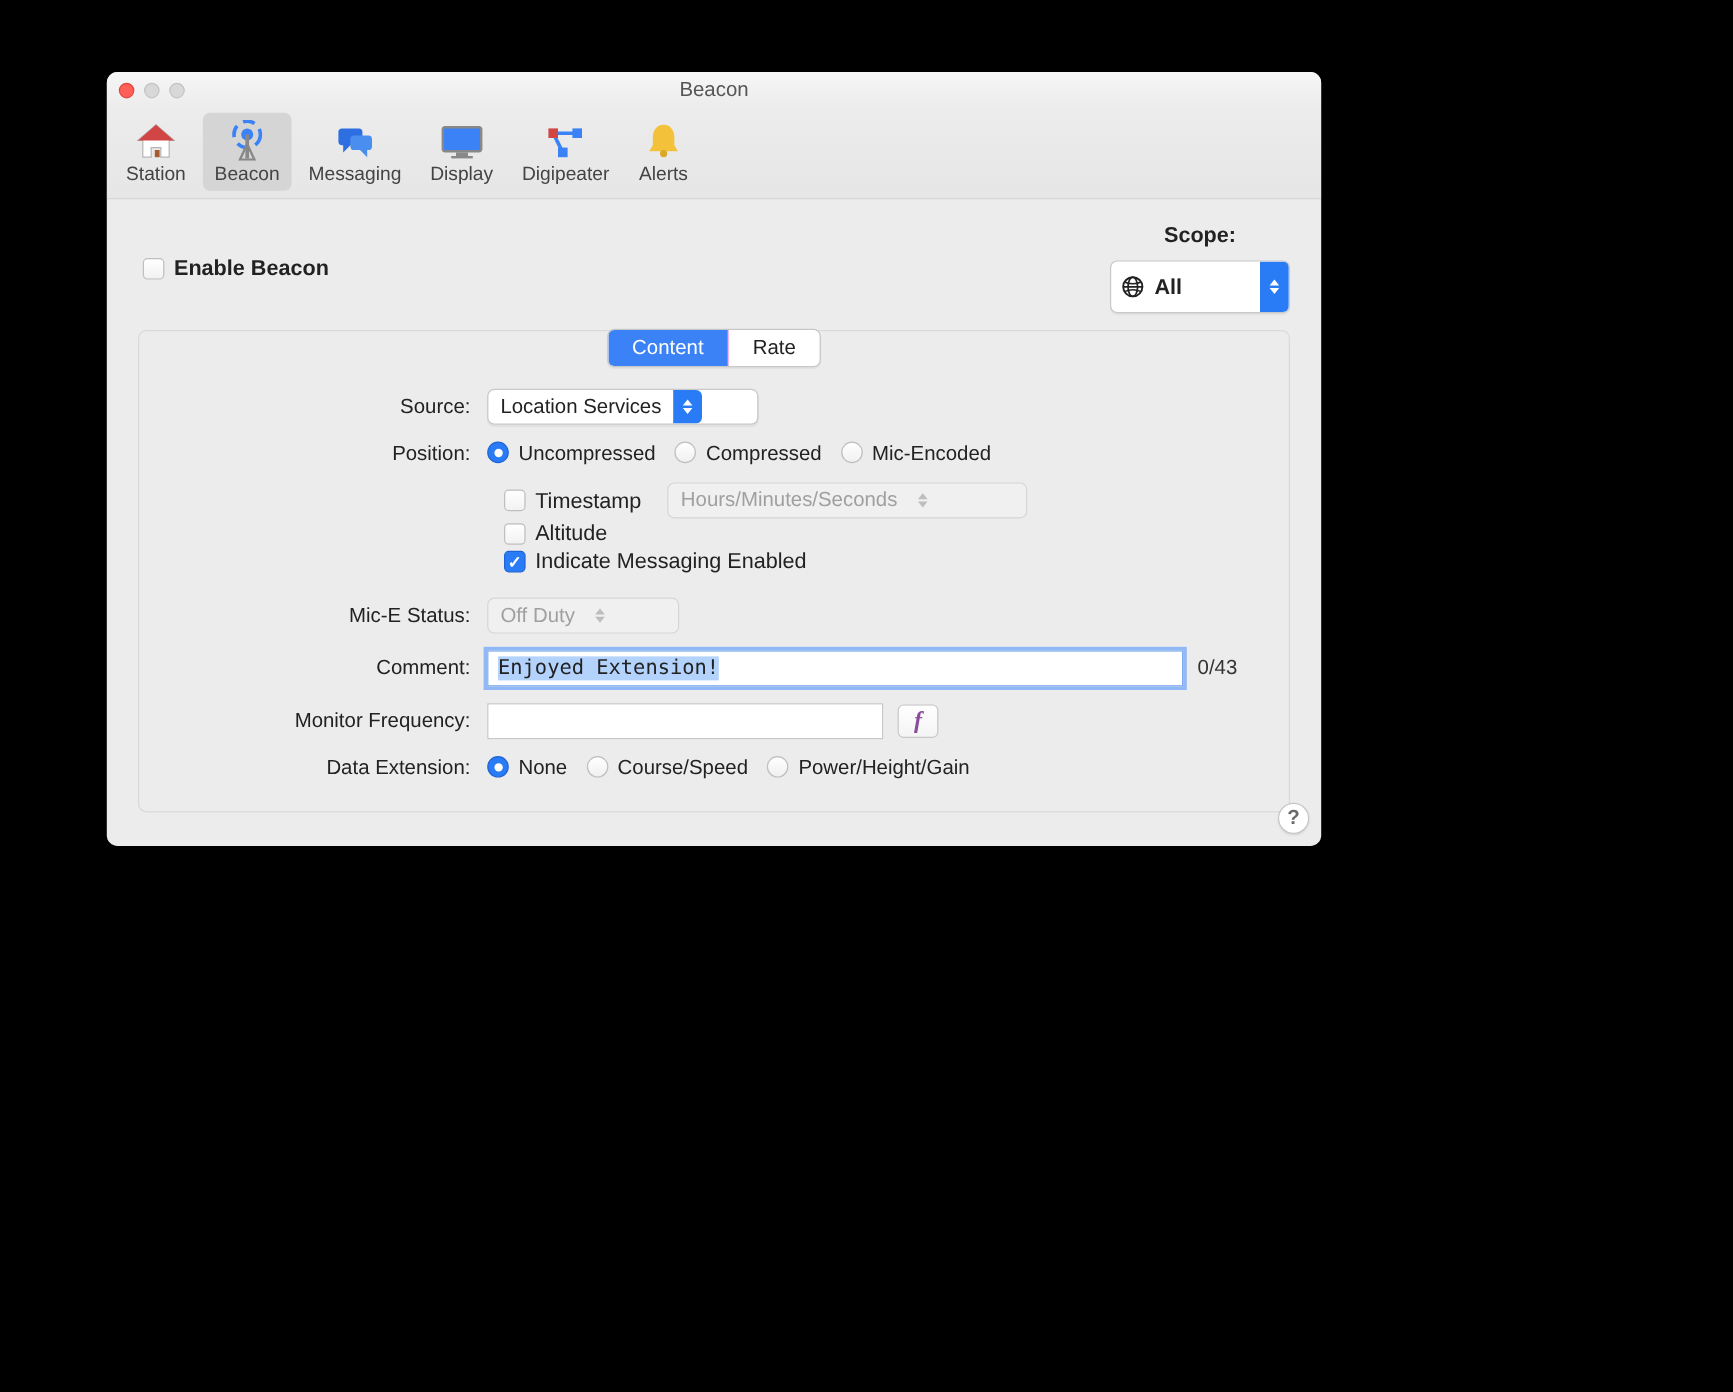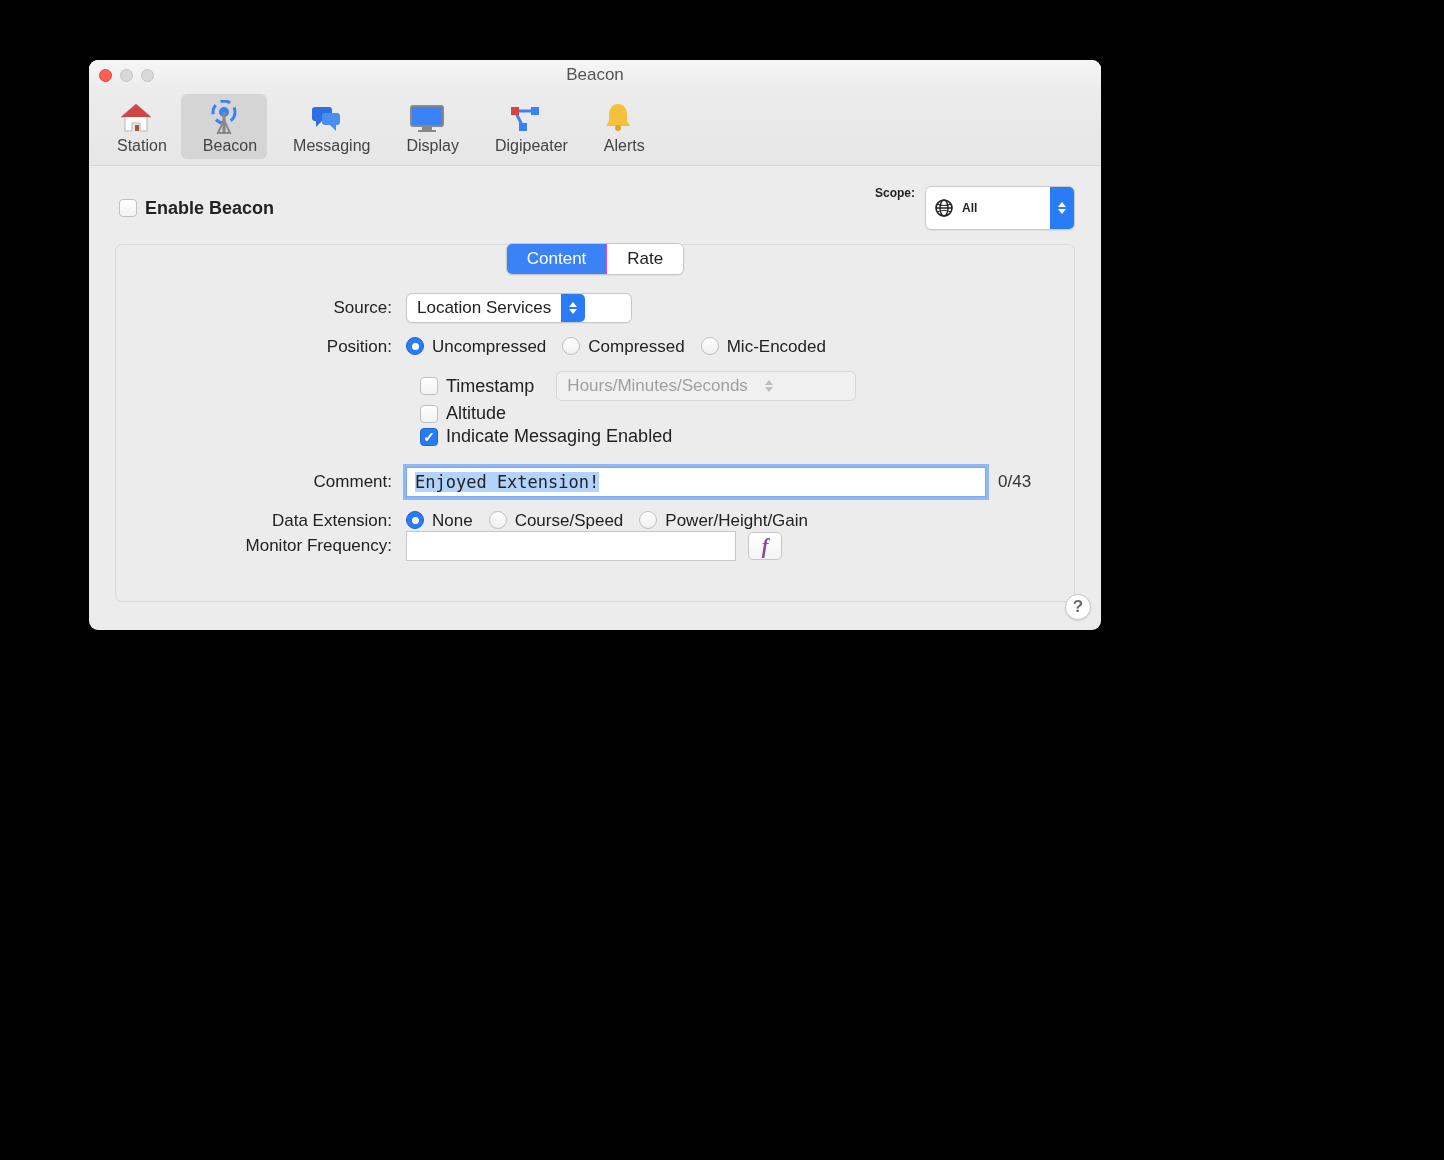--- a/index.html
+++ b/index.html
@@ -52,21 +52,21 @@
   .toolbtn {
     display: flex; flex-direction: column; align-items: center;
     padding: 6px 10px 4px 10px;
     border-radius: 6px;
     font-size: 16px;
     color: #444;
     min-width: 62px;
   }
   .toolbtn.selected { background: #d5d5d5; }
   .toolbtn .ticon { width: 38px; height: 34px; display:flex; align-items:center; justify-content:center; }
-  .toolbtn .tlab { margin-top: 3px; margin-left: 12px; }
+  .toolbtn .tlab { margin-top: 3px; }
   .content {
     padding: 20px 26px 28px 26px;
     position: relative;
   }
   .toprow {
     display: flex;
     align-items: center;
     justify-content: space-between;
     margin-bottom: 14px;
     padding: 0 0 0 4px;
@@ -75,21 +75,21 @@
   .checkbox {
     width: 18px; height: 18px; border-radius: 4px;
     background: linear-gradient(#fff,#f2f2f2);
     border: 1px solid #bfbfbf;
     display:inline-flex; align-items:center; justify-content:center;
     vertical-align: middle;
   }
   .checkbox.checked { background:#2a7cf6; border-color:#1f63d6; }
   .checkbox.checked::after { content:"✓"; color:#fff; font-size:14px; font-weight:700; }
   .cblab { display:flex; align-items:center; gap:8px; font-size:18px; }
-  .scope { display:flex; gap:10px; font-size:12px; }
+  .scope { display:flex; align-items:center; gap:10px; font-size:18px;flex-direction:column; }
   .scope-select {
     display:flex; align-items:center;
     background:#fff; border:1px solid #c8c8c8; border-radius:6px;
     height: 44px; min-width: 150px;
     box-shadow: 0 1px 1px rgba(0,0,0,0.05);
     overflow:hidden;
   }
   .scope-select .globe { width:20px; height:20px; margin-left:8px; }
   .scope-select .val { flex:1; padding:0 8px; }
   .sel-arrows {
@@ -312,51 +312,58 @@
         <label class="cblab">
           <span class="checkbox"></span>
           <span>Altitude</span>
         </label>
         <label class="cblab">
           <span class="checkbox checked"></span>
           <span>Indicate Messaging Enabled</span>
         </label>
       </div>
 
+      <div class="formrow">
+        <div class="lab">Mic-E Status:</div>
+        <div class="popup disabled" style="min-width:160px">
+          <span class="val">Off Duty</span>
+          <span class="sel-arrows-g"></span>
+        </div>
+      </div>
 
       <div class="formrow">
         <div class="lab">Comment:</div>
         <div class="textinput focused" style="width:580px">
           <span class="sel-text">Enjoyed Extension!</span>
         </div>
         <span class="counter">0/43</span>
-      </div>
-
-      <div class="formrow" style="margin-bottom:0">
-        <div class="lab">Data Extension:</div>
-        <label class="rgroup">
-          <span class="radio checked"></span>
-          <span>None</span>
-        </label>
-        <label class="rgroup">
-          <span class="radio"></span>
-          <span>Course/Speed</span>
-        </label>
-        <label class="rgroup">
-          <span class="radio"></span>
-          <span>Power/Height/Gain</span>
-        </label>
       </div>
 
       <div class="formrow">
         <div class="lab">Monitor Frequency:</div>
         <div class="textinput" style="width:330px"></div>
         <div class="iconbtn">
           <span>f</span>
         </div>
       </div>
+
+      <div class="formrow" style="margin-bottom:0">
+        <div class="lab">Data Extension:</div>
+        <label class="rgroup">
+          <span class="radio checked"></span>
+          <span>None</span>
+        </label>
+        <label class="rgroup">
+          <span class="radio"></span>
+          <span>Course/Speed</span>
+        </label>
+        <label class="rgroup">
+          <span class="radio"></span>
+          <span>Power/Height/Gain</span>
+        </label>
+      </div>
     </div>
 
     <div class="help">
       <span>?</span>
     </div>
   </div>
 </div>
 
 </body></html>

